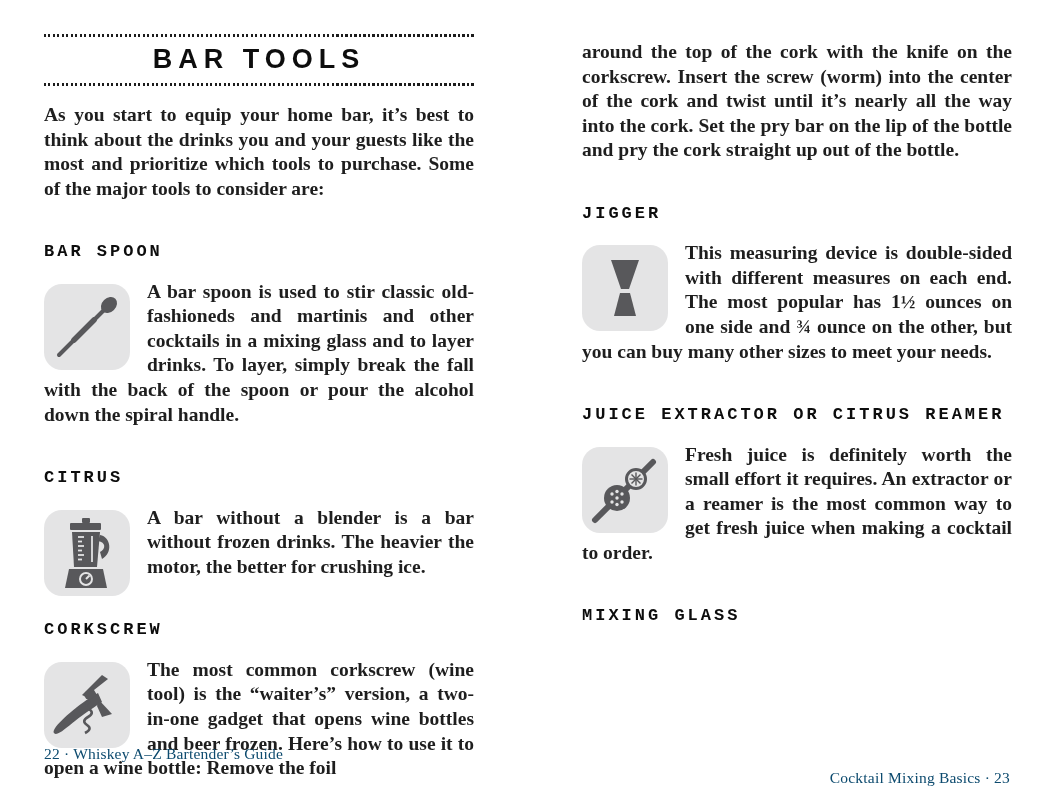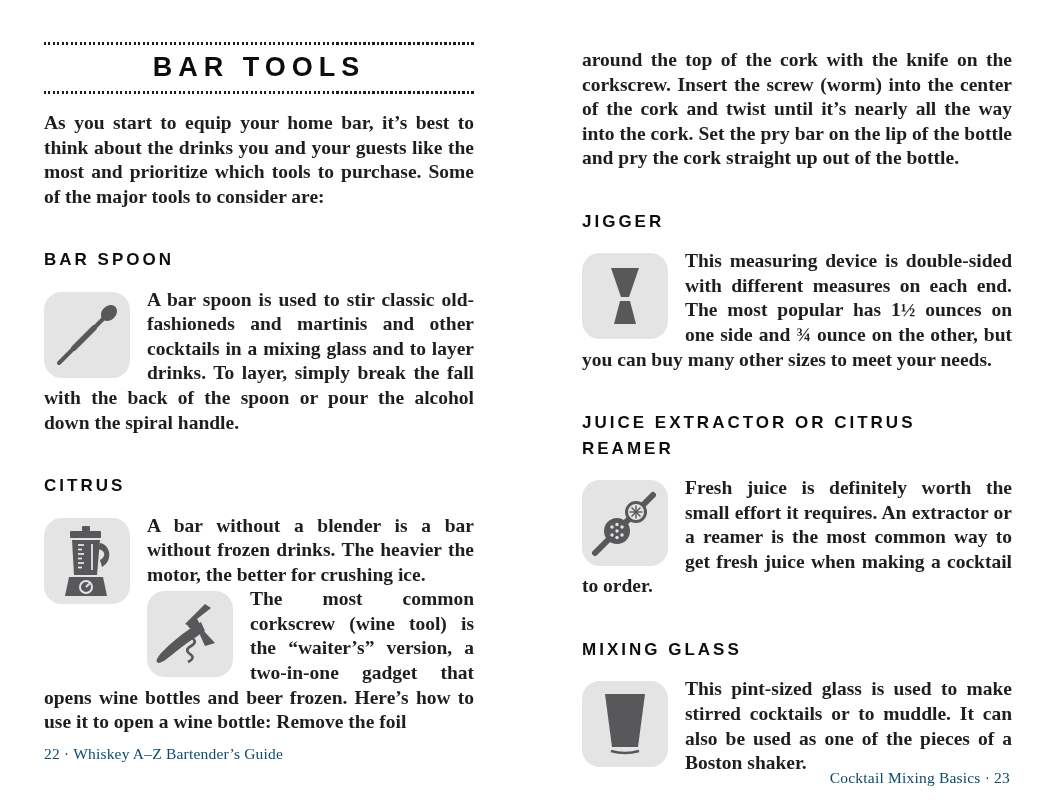--- a/index.html
+++ b/index.html
@@ -1,41 +1,41 @@
 <!DOCTYPE html>
 <html><head>
 <meta charset="utf-8">
 <style>
   html,body{margin:0;padding:0;}
   body{
     width:1054px;height:800px;background:#ffffff;position:relative;
     font-family:"Liberation Serif", serif;color:#1e1e1e;overflow:hidden;
   }
-  .page{position:absolute;top:0;width:430px;margin-top:8px;}
+  .page{position:absolute;top:0;width:430px;}
   .page-left{left:44px;}
   .page-right{left:582px;}
 
   .rule{
     height:3px;
     background-image:repeating-linear-gradient(to right,#1c1c1c 0 2px,transparent 2px 4.5px);
   }
   .rule-top{margin-top:34px;}
 
   .page-title{
     font-family:"Liberation Sans", sans-serif;
     font-weight:bold;font-size:27px;letter-spacing:6px;
     text-align:center;margin:7px 0 8px 0;color:#0d0d0d;
   }
 
   p{margin:0;text-align:justify;font-size:19.5px;line-height:1.26;font-weight:bold;}
   .intro{margin-top:17px;}
   .continuation{margin-top:40px;}
 
   h2{
-    font-family:Liberation Sans, sans-serif;
+    font-family:Liberation Mono, monospace;
     font-weight:bold;font-size:17px;letter-spacing:3px;
     color:#0d0d0d;margin:38px 0 15px 0;clear:both;line-height:1.5;
   }
 
   .tile{
     float:left;display:block;width:86px;height:86px;
     background:#e4e4e5;border-radius:18px;
     margin:4px 17px 6px 0;
   }
   .tile svg{display:block;width:86px;height:86px;}
@@ -89,20 +89,21 @@
           <line x1="34" y1="49.5" x2="38" y2="49.5"></line>
           <line x1="48" y1="26" x2="48" y2="52"></line>
         </g>
         <circle cx="42" cy="69" r="6" fill="none" stroke="#e4e4e5" stroke-width="2"></circle>
         <line x1="42" y1="69" x2="45.5" y2="65.5" stroke="#e4e4e5" stroke-width="2"></line>
       </svg>
     </span>
     <span>A bar without a blender is a bar without frozen drinks. The heavier the motor, the better for crushing ice.</span>
   </p>
 
+  <h2>CORKSCREW</h2>
   <p class="entry">
     <span class="tile">
       <svg viewBox="0 0 86 86">
         <g fill="#58585b">
           <path d="M10 71 C7 67 24 52 33 45 C42 38 50 33 54 31 L58 40 C52 44 41 51 31 59 C23 65 13 75 10 71 Z"></path>
           <path d="M38 33 L58 13 L64 17 L50 28 L53 33 L46 37 Z"></path>
           <path d="M55 38 L68 52 L58 55 L53 44 Z"></path>
           <circle cx="45" cy="33" r="4.5"></circle>
         </g>
         <path d="M46 39 q-7 4 -1 8 q6 4 -1 8 q-7 4 -1 8 q6 4 -2 8" fill="none" stroke="#58585b" stroke-width="2.6"></path>
@@ -149,25 +150,16 @@
           <line x1="47.5" y1="32" x2="60.5" y2="32"></line>
           <line x1="49.5" y1="27.5" x2="58.5" y2="36.5"></line>
           <line x1="58.5" y1="27.5" x2="49.5" y2="36.5"></line>
         </g>
       </svg>
     </span>
     <span>Fresh juice is definitely worth the small effort it requires. An extractor or a reamer is the most common way to get fresh juice when making a cocktail to order.</span>
   </p>
 
   <h2>MIXING GLASS</h2>
-  <p class="entry">
-    <span class="tile">
-      <svg viewBox="0 0 86 86">
-        <path d="M23 13 L63 13 L56 66 L30 66 Z" fill="#58585b"></path>
-        <path d="M29 70 Q43 74 57 70" stroke="#58585b" stroke-width="2.4" fill="none"></path>
-      </svg>
-    </span>
-    <span>This pint-sized glass is used to make stirred cocktails or to muddle. It can also be used as one of the pieces of a Boston shaker.</span>
-  </p>
 </div>
 
 <div class="footer footer-left">22 · Whiskey A–Z Bartender’s Guide</div>
 <div class="footer footer-right">Cocktail Mixing Basics · 23</div>
 
 </body></html>

